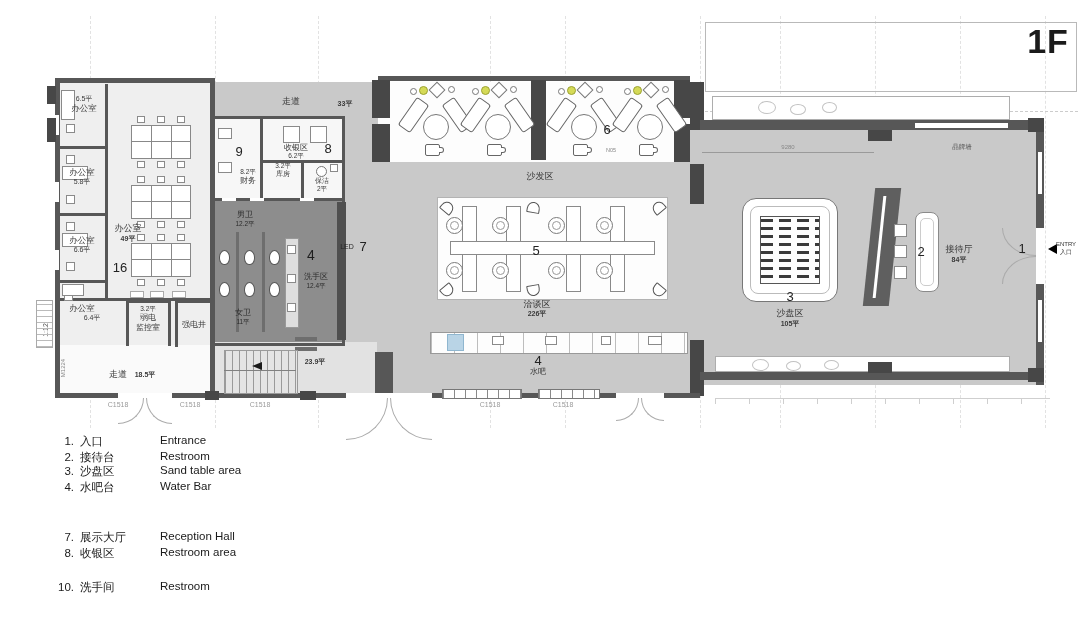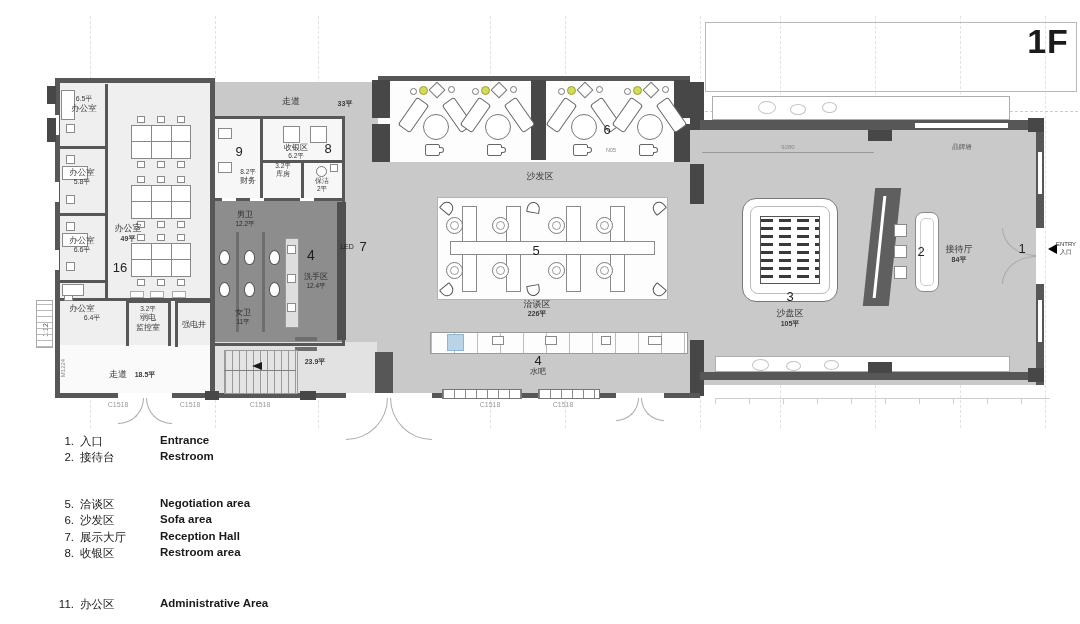--- a/index.html
+++ b/index.html
@@ -21,21 +21,21 @@
   .stairs{position:absolute;background-color:#e4e4e4;background-image:repeating-linear-gradient(90deg,#9a9a9a 0 1px,transparent 1px 7px);}
   .desks{position:absolute;background-color:#fff;border:1px solid #888;background-image:repeating-linear-gradient(90deg,transparent 0 19px,#888 19px 20px),repeating-linear-gradient(0deg,transparent 0 16px,#888 16px 17px);box-sizing:border-box;}
   .wbcells{position:absolute;background-color:#fdfdfd;border:1px solid #999;background-image:repeating-linear-gradient(90deg,#bdbdbd 0 1px,transparent 1px 23px);box-sizing:border-box;}
   .win{position:absolute;background:#fff;border:1px solid #777;background-image:repeating-linear-gradient(90deg,#8a8a8a 0 1px,transparent 1px 11px);box-sizing:border-box;}
   .arcBR{position:absolute;border-right:1px solid #aaa;border-bottom:1px solid #aaa;border-radius:0 0 100% 0;box-sizing:border-box;}
   .arcBL{position:absolute;border-left:1px solid #aaa;border-bottom:1px solid #aaa;border-radius:0 0 0 100%;box-sizing:border-box;}
   .plant{position:absolute;border:1px solid #c2c2c2;border-radius:50%;}
   .lrow{position:absolute;left:52px;width:340px;height:15px;font-size:11.5px;color:#1a1a1a;}
   .ln{display:inline-block;width:22px;text-align:right;}
   .lz{margin-left:6px;}
-  .le{position:absolute;left:108px;top:0;font-weight:bold;}
+  .le{position:absolute;left:108px;top:0;}
 </style>
 </head>
 <body>
 
 <div class="stage">
 
   <div class="gridv" style="left:90px;top:16px;height:412px;"></div>
   <div class="gridv" style="left:215px;top:16px;height:412px;"></div>
   <div class="gridv" style="left:318px;top:16px;height:412px;"></div>
   <div class="gridv" style="left:490px;top:16px;height:412px;"></div>
@@ -373,29 +373,29 @@
   <div class="lbl" style="left:260px;top:405px;font-size:7px;color:#9a9a9a;">C1518</div>
   <div class="lbl" style="left:490px;top:405px;font-size:7px;color:#9a9a9a;">C1518</div>
   <div class="lbl" style="left:563px;top:405px;font-size:7px;color:#9a9a9a;">C1518</div>
 
   <div class="lrow" style="top:434px;">
     <span class="ln">1.</span><span class="lz">入口</span><span class="le">Entrance</span>
   </div>
   <div class="lrow" style="top:450px;">
     <span class="ln">2.</span><span class="lz">接待台</span><span class="le">Restroom</span>
   </div>
-  <div class="lrow" style="top:497px;">
-    <span class="ln">5.</span><span class="lz">洽谈区</span><span class="le">Negotiation area</span>
-  </div>
-  <div class="lrow" style="top:513px;">
-    <span class="ln">6.</span><span class="lz">沙发区</span><span class="le">Sofa area</span>
+  <div class="lrow" style="top:464px;">
+    <span class="ln">3.</span><span class="lz">沙盘区</span><span class="le">Sand table area</span>
+  </div>
+  <div class="lrow" style="top:480px;">
+    <span class="ln">4.</span><span class="lz">水吧台</span><span class="le">Water Bar</span>
   </div>
   <div class="lrow" style="top:530px;">
     <span class="ln">7.</span><span class="lz">展示大厅</span><span class="le">Reception Hall</span>
   </div>
   <div class="lrow" style="top:546px;">
     <span class="ln">8.</span><span class="lz">收银区</span><span class="le">Restroom area</span>
   </div>
-  <div class="lrow" style="top:597px;">
-    <span class="ln">11.</span><span class="lz">办公区</span><span class="le">Administrative Area</span>
+  <div class="lrow" style="top:580px;">
+    <span class="ln">10.</span><span class="lz">洗手间</span><span class="le">Restroom</span>
   </div>
 
 </div>
 
 </body></html>

